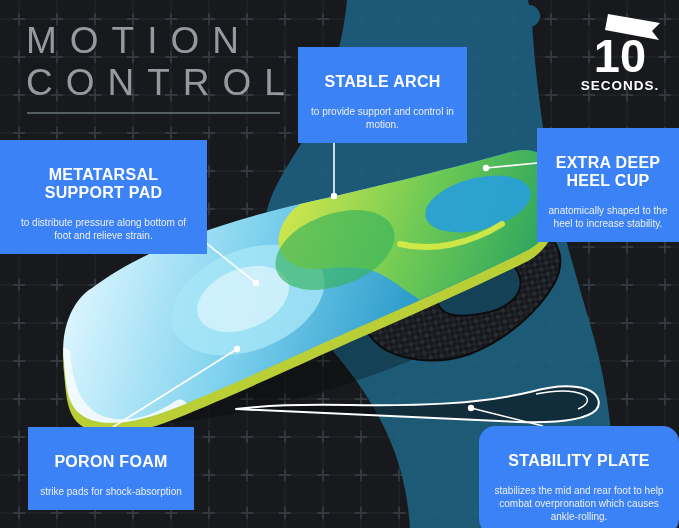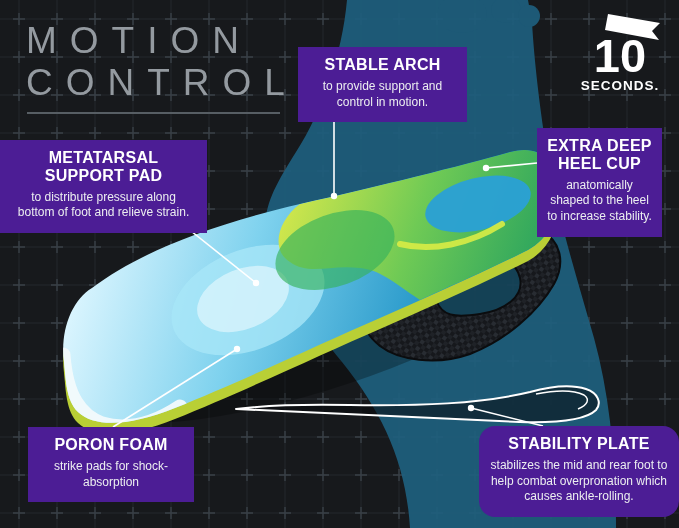--- a/index.html
+++ b/index.html
@@ -17,27 +17,27 @@
     letter-spacing:13px;white-space:nowrap;
   }
   .title-underline{
     position:absolute;left:27px;top:112px;width:253px;height:2px;
     background:#575e64;z-index:3;
   }
   
   .logo{position:absolute;right:13px;top:8px;z-index:3;text-align:right;}
   
   .callout{
-    position:absolute;z-index:2;background:#4c1d95;color:#fff;
-    text-align:center;padding:9px 10px 12px 10px;box-sizing:border-box;
+    position:absolute;z-index:2;background:#3b82f6;color:#fff;
+    text-align:center;padding:26px 10px 12px 10px;box-sizing:border-box;
   }
   .callout .hd{font-size:16px;font-weight:bold;line-height:1.12;letter-spacing:.3px;}
-  .callout .bd{font-size:12px;line-height:1.3;margin-top:5px;color:#eceef0;}
+  .callout .bd{font-size:10px;line-height:1.3;margin-top:14px;color:#eceef0;}
   .co-arch{left:298px;top:47px;width:169px;}
-  .co-heel{left:537px;top:128px;width:125px;}
+  .co-heel{left:537px;top:128px;width:142px;}
   .co-meta{left:0px;top:140px;width:207px;padding-left:14px;padding-right:14px;}
   .co-poron{left:28px;top:427px;width:166px;}
   .co-plate{left:479px;top:426px;width:200px;border-radius:16px;}
 </style>
 </head>
 <body>
 
 <div class="canvas">
 
   <svg class="scene" viewBox="0 0 679 528" aria-hidden="true">

